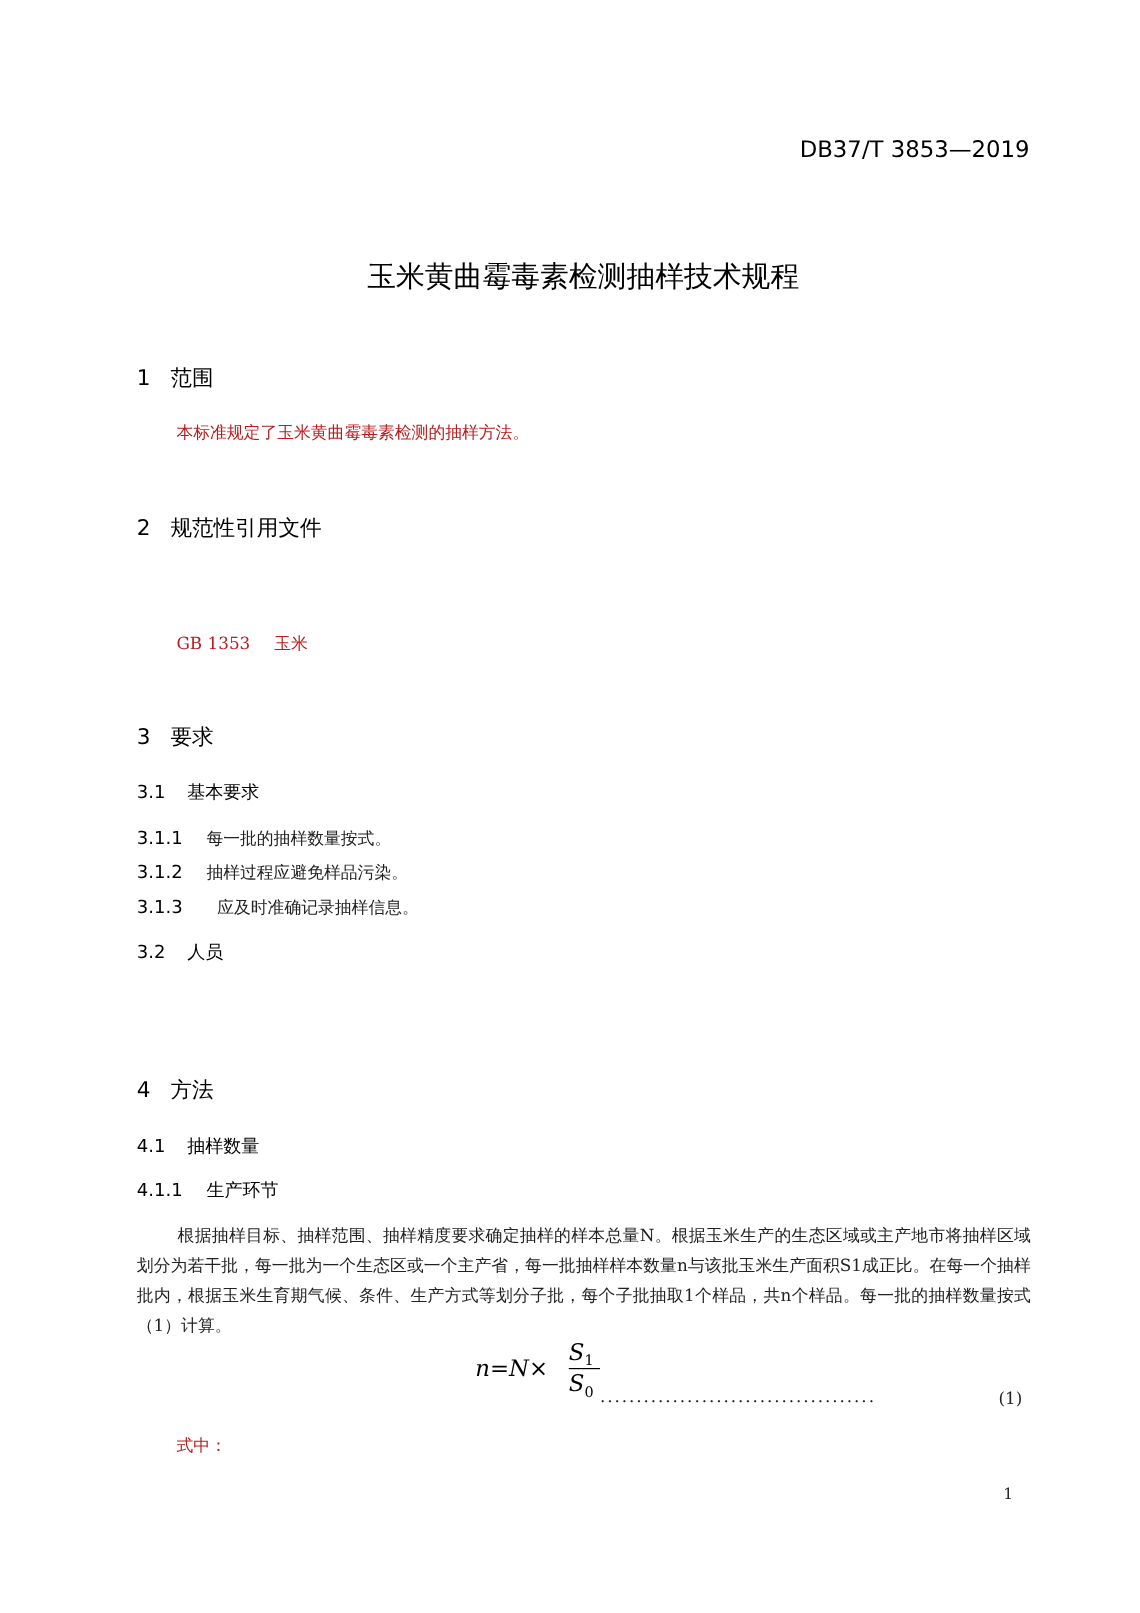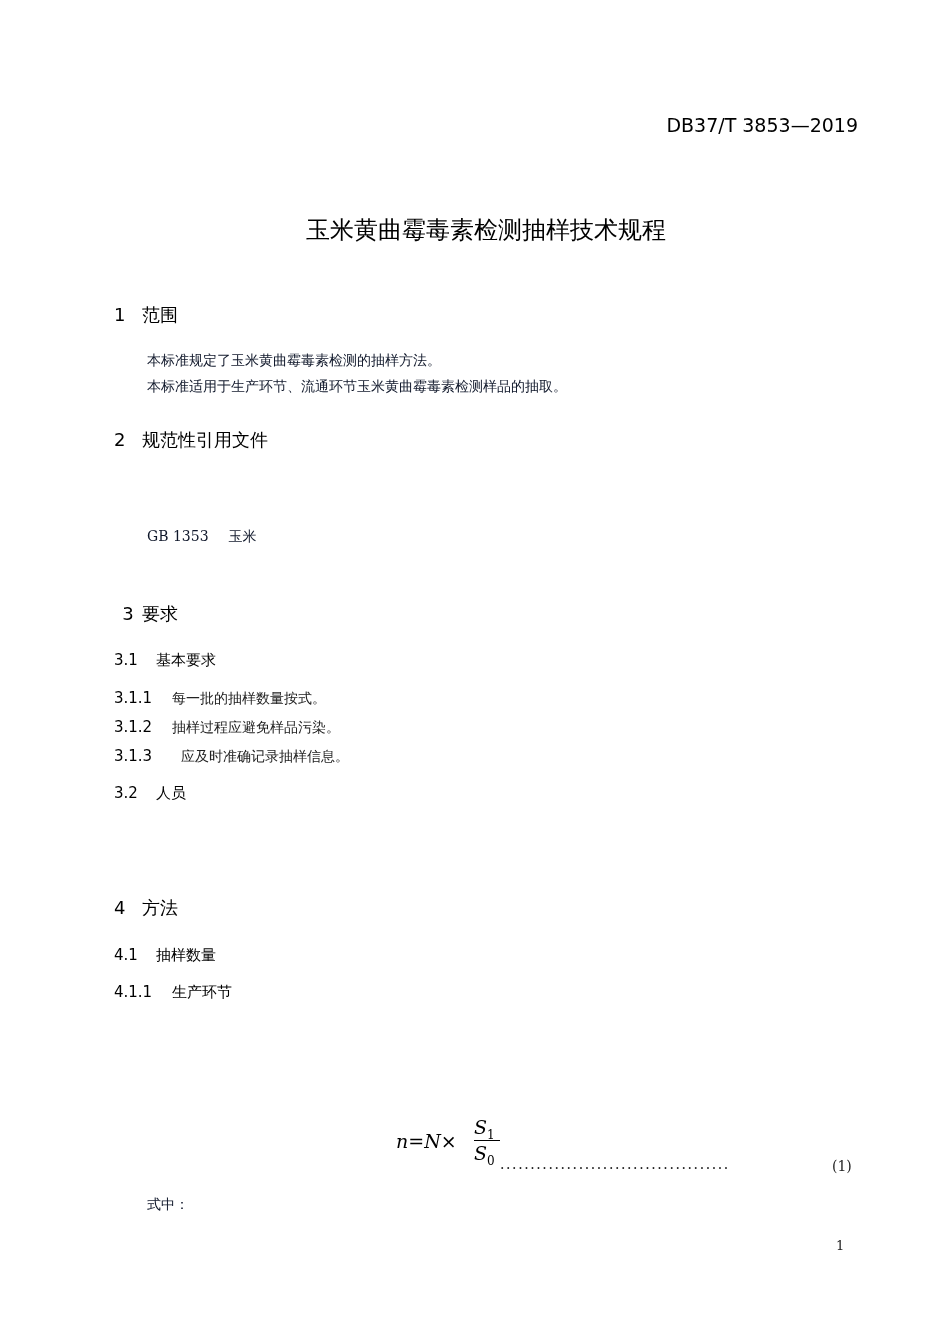--- a/index.html
+++ b/index.html
@@ -12,21 +12,21 @@
   .title { left: 0; width: 972px; text-align: center; top: 214px; font-size: 24px; }
   .h1 { left: 114px; font-size: 18px; }
   .h1 .num { display: inline-block; width: 28px; }
   .h2 { left: 114px; font-size: 15px; }
   .h2 .num { display: inline-block; width: 42px; }
   .h3 { left: 114px; font-size: 15px; }
   .h3 .num { display: inline-block; width: 58px; }
   .h3 .txt { font-family: "DejaVu Serif", "Liberation Serif", serif; font-size: 14px; color: #222; }
   .para { left: 114px; width: 745px; font-size: 14px; line-height: 25px; color: #222; white-space: normal; text-align: justify; }
   .para .indent { text-indent: 34px; display: block; }
-  .line { left: 147px; font-size: 14px; color: #0f172a; }
+  .line { left: 147px; font-size: 14px; color: #b91c1c; }
   .formula { left: 396px; top: 1116px; font-size: 19px; font-style: italic; font-family: "DejaVu Serif", "Liberation Serif", serif; }
   .frac { position: absolute; left: 78px; top: 0; }
   .frac .numr { position: absolute; left: 0; top: 0; }
   .frac .bar { position: absolute; left: 0; top: 24px; width: 26px; height: 1px; background: #000; }
   .frac .den { position: absolute; left: 0; top: 26px; }
   sub { font-size: 12px; font-style: normal; }
   .dots { left: 500px; top: 1156px; font-size: 14px; color: #222; letter-spacing: 1.6px; }
   .eqno { left: 832px; top: 1158px; font-size: 14px; color: #222; }
   .pageno { left: 836px; top: 1238px; font-size: 13px; color: #222; }
 </style>
@@ -36,30 +36,29 @@
 <div class="page">
 
   <div class="abs sans std-code">DB37/T 3853—2019</div>
 
   <div class="abs sans title">玉米黄曲霉毒素检测抽样技术规程</div>
 
   <div class="abs sans h1" style="top:303px;">
     <span class="num">1</span><span>范围</span>
   </div>
   <div class="abs serif line" style="top:352px;">本标准规定了玉米黄曲霉毒素检测的抽样方法。</div>
-  <div class="abs serif line" style="top:378px;">本标准适用于生产环节、流通环节玉米黄曲霉毒素检测样品的抽取。</div>
 
   <div class="abs sans h1" style="top:428px;">
     <span class="num">2</span><span>规范性引用文件</span>
   </div>
   <div class="abs serif line" style="top:528px;">
     <span>GB 1353</span><span style="display:inline-block;width:20px;"></span><span>玉米</span>
   </div>
 
-  <div class="abs sans h1" style="top:602px;text-align:center;">
+  <div class="abs sans h1" style="top:602px;">
     <span class="num">3</span><span>要求</span>
   </div>
   <div class="abs sans h2" style="top:651px;">
     <span class="num">3.1</span><span>基本要求</span>
   </div>
   <div class="abs sans h3" style="top:689px;">
     <span class="num">3.1.1</span><span class="txt">每一批的抽样数量按式。</span>
   </div>
   <div class="abs sans h3" style="top:718px;">
     <span class="num">3.1.2</span><span class="txt">抽样过程应避免样品污染。</span>
@@ -73,20 +72,23 @@
 
   <div class="abs sans h1" style="top:896px;">
     <span class="num">4</span><span>方法</span>
   </div>
   <div class="abs sans h2" style="top:946px;">
     <span class="num">4.1</span><span>抽样数量</span>
   </div>
   <div class="abs sans h3" style="top:983px;">
     <span class="num">4.1.1</span><span>生产环节</span>
   </div>
+  <div class="abs serif para" style="top:1018px;">
+    <span class="indent">根据抽样目标、抽样范围、抽样精度要求确定抽样的样本总量N。根据玉米生产的生态区域或主产地市将抽样区域划分为若干批，每一批为一个生态区或一个主产省，每一批抽样样本数量n与该批玉米生产面积S1成正比。在每一个抽样批内，根据玉米生育期气候、条件、生产方式等划分子批，每个子批抽取1个样品，共n个样品。每一批的抽样数量按式（1）计算。</span>
+  </div>
 
   <div class="abs formula">
     <span style="position:absolute;left:0;top:14px;"><span>n</span><span style="font-style:normal;">=</span><span>N</span><span style="font-style:normal;">×</span></span>
     <span class="frac">
       <span class="numr"><span>S</span><sub>1</sub></span>
       <span class="bar"></span>
       <span class="den"><span>S</span><sub>0</sub></span>
     </span>
   </div>
   <div class="abs serif dots">......................................</div>

